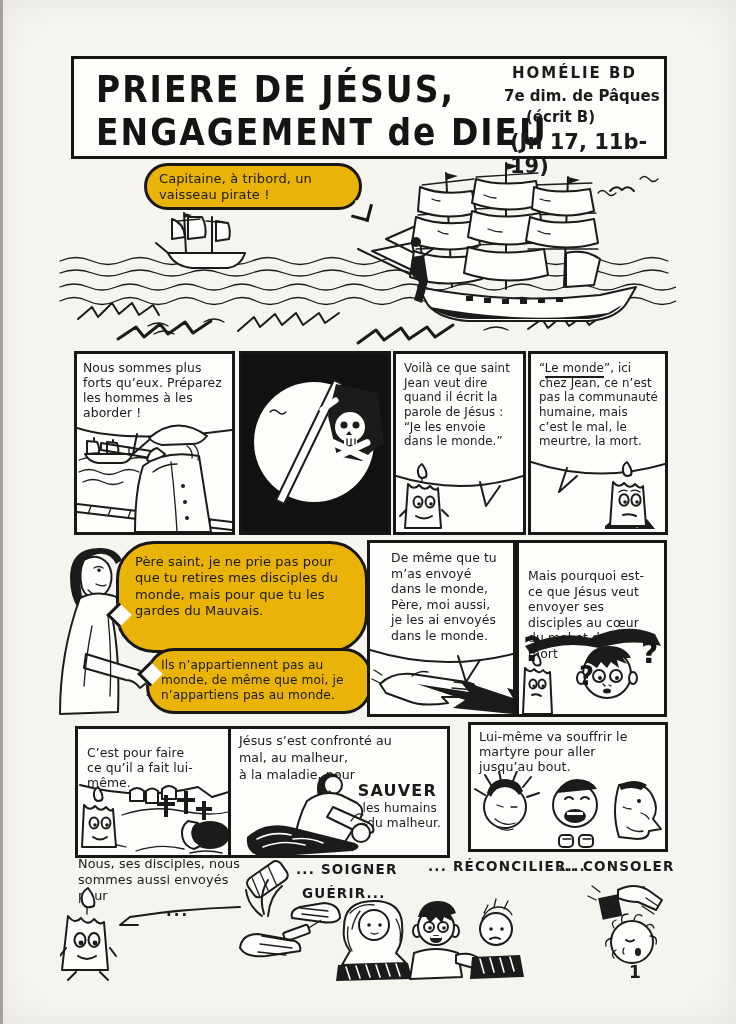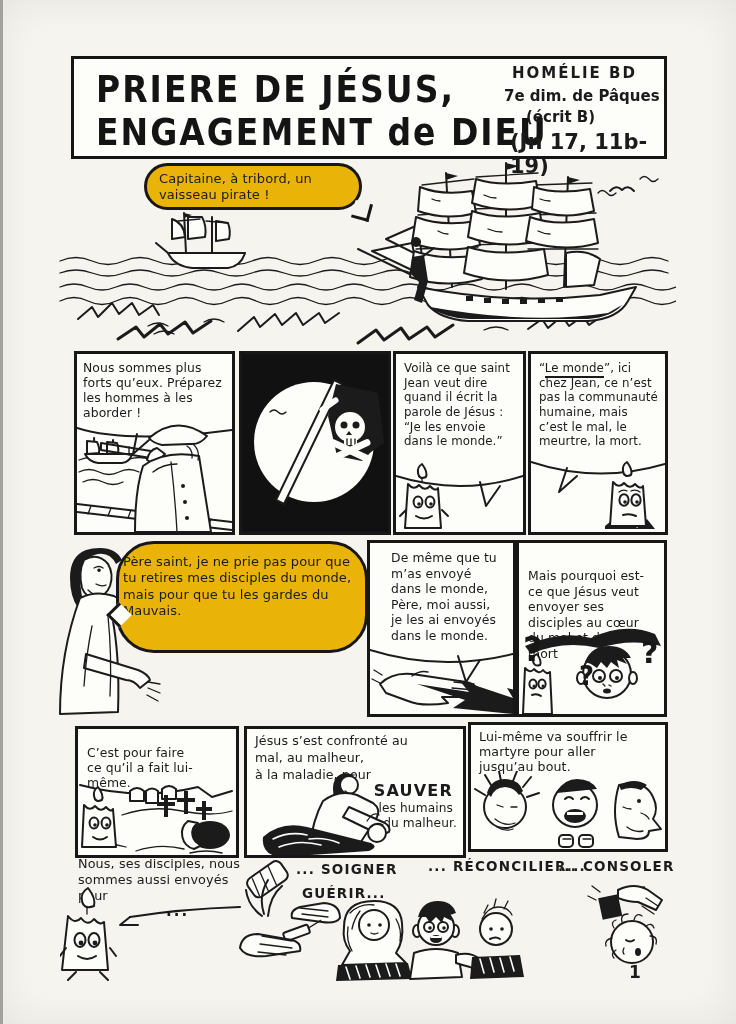--- a/index.html
+++ b/index.html
@@ -195,23 +195,27 @@
   <svg class="abs" width="122" height="170" viewBox="0 0 122 170" style="left:56px;top:546px;">
     <path class="f" d="M30,4 q-16,6 -16,28 q0,18 8,30 l6,-4 q-6,-20 -2,-34 q4,-14 16,-16 q12,-2 18,10 l6,-4 Q60,2 44,2 q-8,0 -14,2 z"></path>
     <path class="w" d="M28,14 q14,-8 24,4 q6,10 2,22 q-4,10 -14,12 q-10,0 -14,-10 q-4,-16 2,-28 z"></path>
     <path class="f" d="M43,26 a1.8,1.8 0 1,1 .1,0 z"></path>
     <path class="s1" d="M38,22 q5,-3 9,0 M32,44 q8,8 18,6 M34,50 q7,5 13,4 M40,38 q6,3 10,1"></path>
     <path class="w" d="M24,52 q16,-8 34,-2 l40,24 q6,4 8,10 l-12,8 q-4,-8 -12,-10 l-26,-12 q8,40 6,96 l-58,2 q0,-62 20,-116 z"></path>
     <path class="w" d="M30,108 l52,16 q10,4 12,10 l-10,8 q-6,-8 -14,-8 l-42,-12 z"></path>
     <path class="s1" d="M104,78 l12,2 m-12,4 l12,4 m-13,2 l11,6 M92,136 l12,2 m-12,4 l12,5 m-13,2 l11,6 M36,80 q-6,30 -8,60 M52,70 q4,40 2,80"></path>
   </svg>
 
-  <div class="bubble hand" style="left:116px;top:541px;width:252px;height:112px;border-radius:38px;padding:10px 4px;font-size:13px;line-height:1.25;">
+  <div class="bubble hand" style="left:116px;top:541px;width:252px;height:112px;border-radius:38px;padding:10px 16px;font-size:13px;line-height:1.25;">
     <span>Père saint, je ne prie pas pour que tu retires mes disciples du monde, mais pour que tu les gardes du Mauvais.</span>
     <div class="tail" style="left:-9px;top:62px;transform:rotate(135deg);"></div>
+  </div>
+  <div class="bubble hand" style="left:146px;top:648px;width:226px;height:66px;border-radius:28px;padding:7px 12px;font-size:12.2px;line-height:1.22;">
+    <span>Ils n’appartiennent pas au monde, de même que moi, je n’appartiens pas au monde.</span>
+    <div class="tail" style="left:-8px;top:14px;transform:rotate(135deg);"></div>
   </div>
 
   <div class="panel" style="left:367px;top:540px;width:149px;height:177px;">
     <div class="hand" style="padding:7px 8px 0 21px;font-size:12.4px;line-height:1.25;">
       <span>De même que tu m’as envoyé dans le monde, Père, moi aussi, je les ai envoyés dans le monde.</span>
     </div>
     <svg width="143" height="74" viewBox="0 0 143 74" style="position:absolute;left:0;bottom:0;">
       <path class="s" d="M0,10 q70,22 143,4"></path>
       <path class="s" d="M88,16 l8,26 14,-22"></path>
       <path class="w" d="M10,44 q12,-12 32,-10 l54,8 q12,3 11,9 q-1,6 -13,6 l-22,0 6,6 q-26,4 -40,-2 l-22,-8 z"></path>
@@ -280,21 +284,21 @@
           <ellipse class="w" cx="26" cy="36" rx="4.4" ry="5.6"></ellipse>
         <g class="f">
             <circle cx="15" cy="38" r="1.8"></circle>
             <circle cx="27" cy="38" r="1.8"></circle>
           </g>
         <path class="s" d="M13,50 q7,5 14,0"></path>
       </g>
     </svg>
   </div>
 
-  <div class="panel" style="left:244px;top:726px;width:222px;height:132px;">
+  <div class="panel" style="left:228px;top:726px;width:222px;height:132px;">
     <div class="hand abs" style="left:8px;top:4px;font-size:12.6px;">Jésus s’est confronté au</div>
     <div class="hand abs" style="left:8px;top:21px;font-size:12.6px;">mal, au malheur,</div>
     <div class="hand abs" style="left:8px;top:38px;font-size:12.6px;">à la maladie, pour</div>
     <div class="hand abs label" style="right:10px;top:52px;font-size:16px;">SAUVER</div>
     <div class="hand abs" style="right:10px;top:72px;font-size:12.2px;">les humains</div>
     <div class="hand abs" style="right:6px;top:87px;font-size:12.2px;">du malheur.</div>
     <svg width="150" height="88" viewBox="0 0 150 88" style="position:absolute;left:2px;bottom:0;">
       <path class="f" d="M96,6 q-12,2 -12,16 q0,10 6,14 l10,-2 q-4,-10 -2,-18 q2,-8 10,-8 z"></path>
       <circle class="w" cx="100" cy="18" r="9"></circle>
       <path class="s1" d="M96,24 q4,4 9,2"></path>

